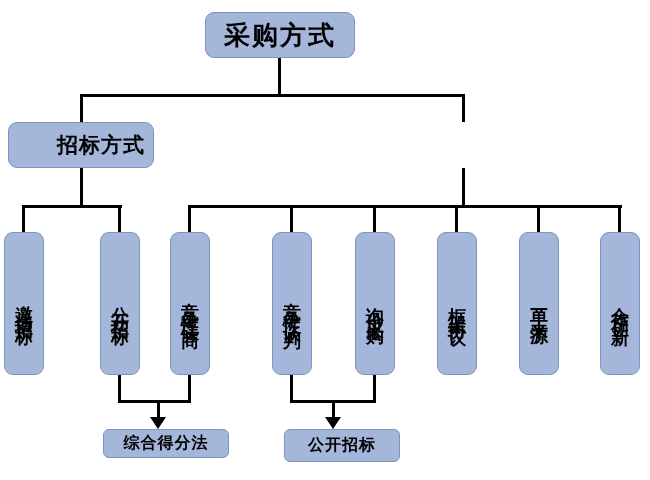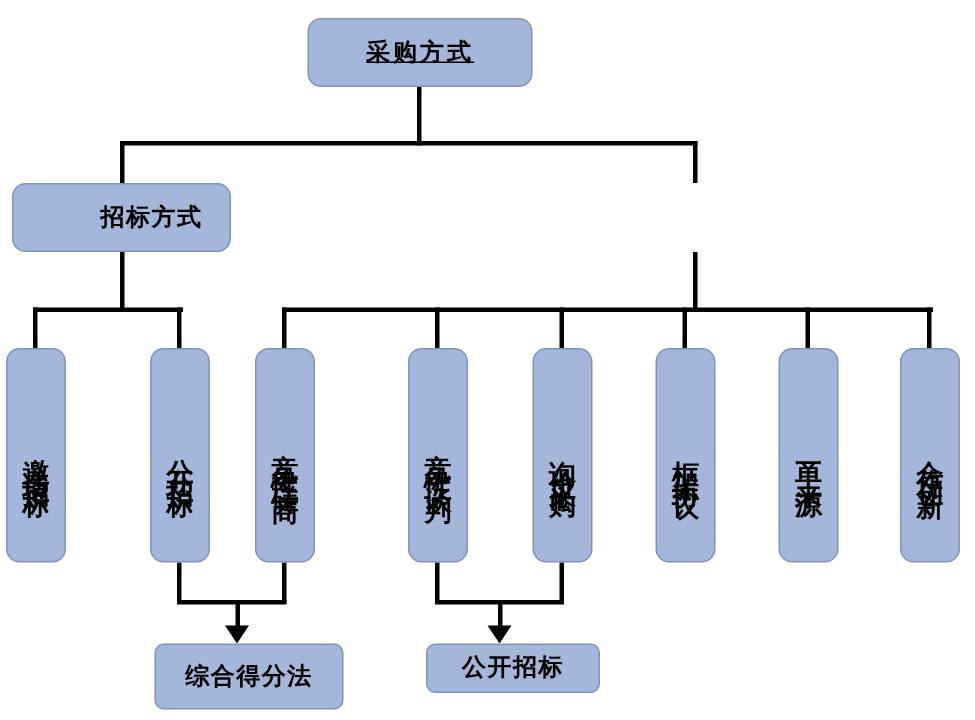--- a/index.html
+++ b/index.html
@@ -21,22 +21,22 @@
     border: 1px solid #7d94bf;
     border-radius: 9px;
     display: flex;
     align-items: center;
     justify-content: center;
     font-weight: bold;
     color: #000000;
     box-sizing: border-box;
     text-align: center;
   }
-  .hnode-root   { font-size: 16px; letter-spacing: 2px; text-decoration: underline; }
-  .hnode-branch { font-size: 16px; letter-spacing: 1px; padding-left: 40px; }
+  .hnode-root   { font-size: 26px; letter-spacing: 2px; }
+  .hnode-branch { font-size: 21px; letter-spacing: 1px; padding-left: 40px; }
   .vnode {
     writing-mode: vertical-rl;
     text-orientation: upright;
     font-size: 18px;
     letter-spacing: 7px;
     padding-top: 4px;
   }
   .mnode { font-size: 16px; letter-spacing: 1px; border-radius: 6px; }
   .line {
     position: absolute;
@@ -101,17 +101,17 @@
   <div class="node vnode" style="left:272px; top:232px; width:40px; height:143px;">竞争性谈判</div>
 
   <div class="node vnode" style="left:355px; top:232px; width:40px; height:143px;">询价采购</div>
 
   <div class="node vnode" style="left:437px; top:232px; width:40px; height:143px;">框架协议</div>
 
   <div class="node vnode" style="left:519px; top:232px; width:40px; height:143px;">单一来源</div>
 
   <div class="node vnode" style="left:600px; top:232px; width:40px; height:143px;">合作创新</div>
 
-  <div class="node mnode" style="left:103px; top:429px; width:126px; height:44px;">综合得分法</div>
+  <div class="node mnode" style="left:103px; top:429px; width:126px; height:29px;">综合得分法</div>
 
   <div class="node mnode" style="left:284px; top:429px; width:116px; height:33px;">公开招标</div>
 
 </div>
 
 </body></html>

